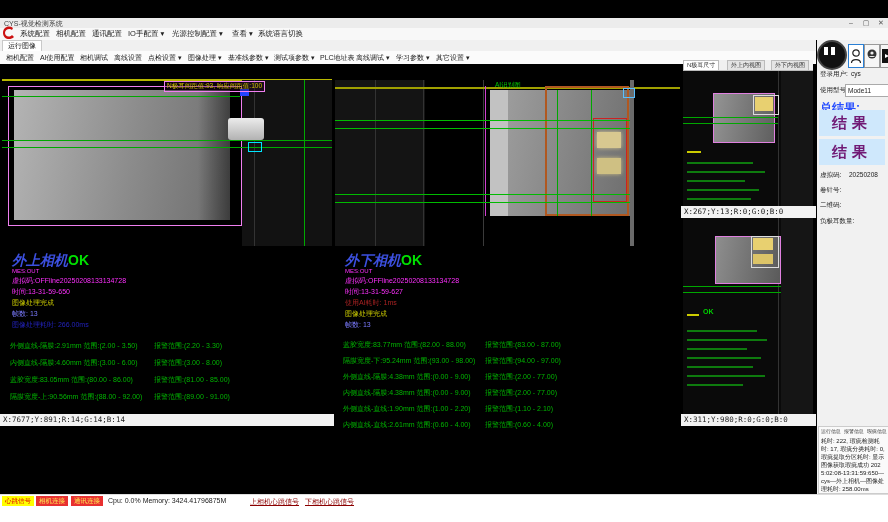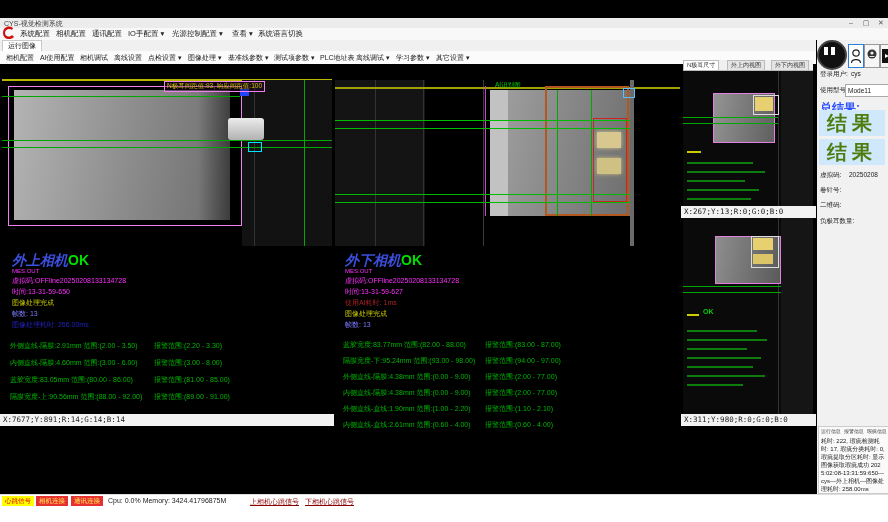--- a/index.html
+++ b/index.html
@@ -76,21 +76,21 @@
   #sidebar{left:816px;top:40px;width:72px;height:454px;background:#f1f1f1;border-left:1px solid #000;}
   .sbtn{position:absolute;background:#f6f6f6;border:1px solid #999;}
   #pausebtn{left:2px;top:4px;width:26px;height:26px;border-radius:50%;background:#111;border:2px solid #444;}
   #pausebtn .bar{position:absolute;top:7px;width:4px;height:8px;background:#fff;}
   .sblabel{position:absolute;font-size:6.5px;color:#222;white-space:nowrap;}
   .sbval{position:absolute;font-size:6.5px;color:#222;white-space:nowrap;}
   #modelbox{left:28px;top:44px;width:42px;height:11px;background:#fff;border:1px solid #aaa;
             font-size:6.5px;line-height:11px;padding-left:2px;color:#222;position:absolute;}
   .bluelabel{position:absolute;font-size:12px;font-weight:bold;color:#2a50ff;}
   .resultbox{position:absolute;left:2px;width:66px;height:26px;background:#cfe8fc;
-             color:#4d7c0f;font-size:20px;font-weight:bold;text-align:center;line-height:26px;letter-spacing:5px;}
+             color:#701a75;font-size:15px;font-weight:bold;text-align:center;line-height:26px;letter-spacing:5px;}
   #loglink{position:absolute;left:1px;top:386px;width:70px;height:66px;background:#fafafa;border:1px solid #ccc;}
   .logtab{position:absolute;top:1px;font-size:5.5px;color:#333;white-space:nowrap;transform:scale(.9);transform-origin:left top;}
   #logtext{position:absolute;left:2px;top:10px;width:64px;font-size:6px;line-height:8px;color:#222;
            word-break:break-all;}
 
   
   #statusbar{left:0;top:494px;width:888px;height:12px;background:#ffffff;border-top:1px solid #ddd;}
   .badge{position:absolute;top:1px;height:10px;font-size:6.5px;line-height:10px;padding:0 3px;white-space:nowrap;}
   #hb{left:2px;background:#ffff00;color:#e00000;}
   #camlink{left:36px;background:#e83030;color:#ffee55;}

